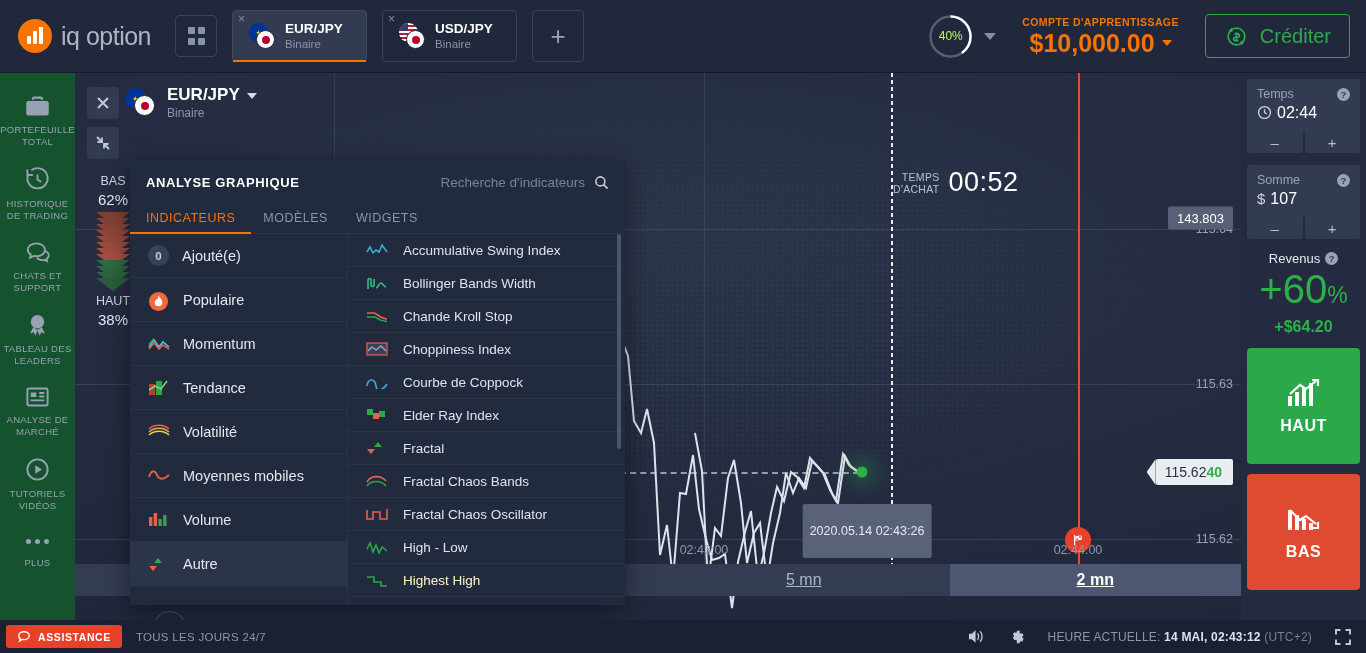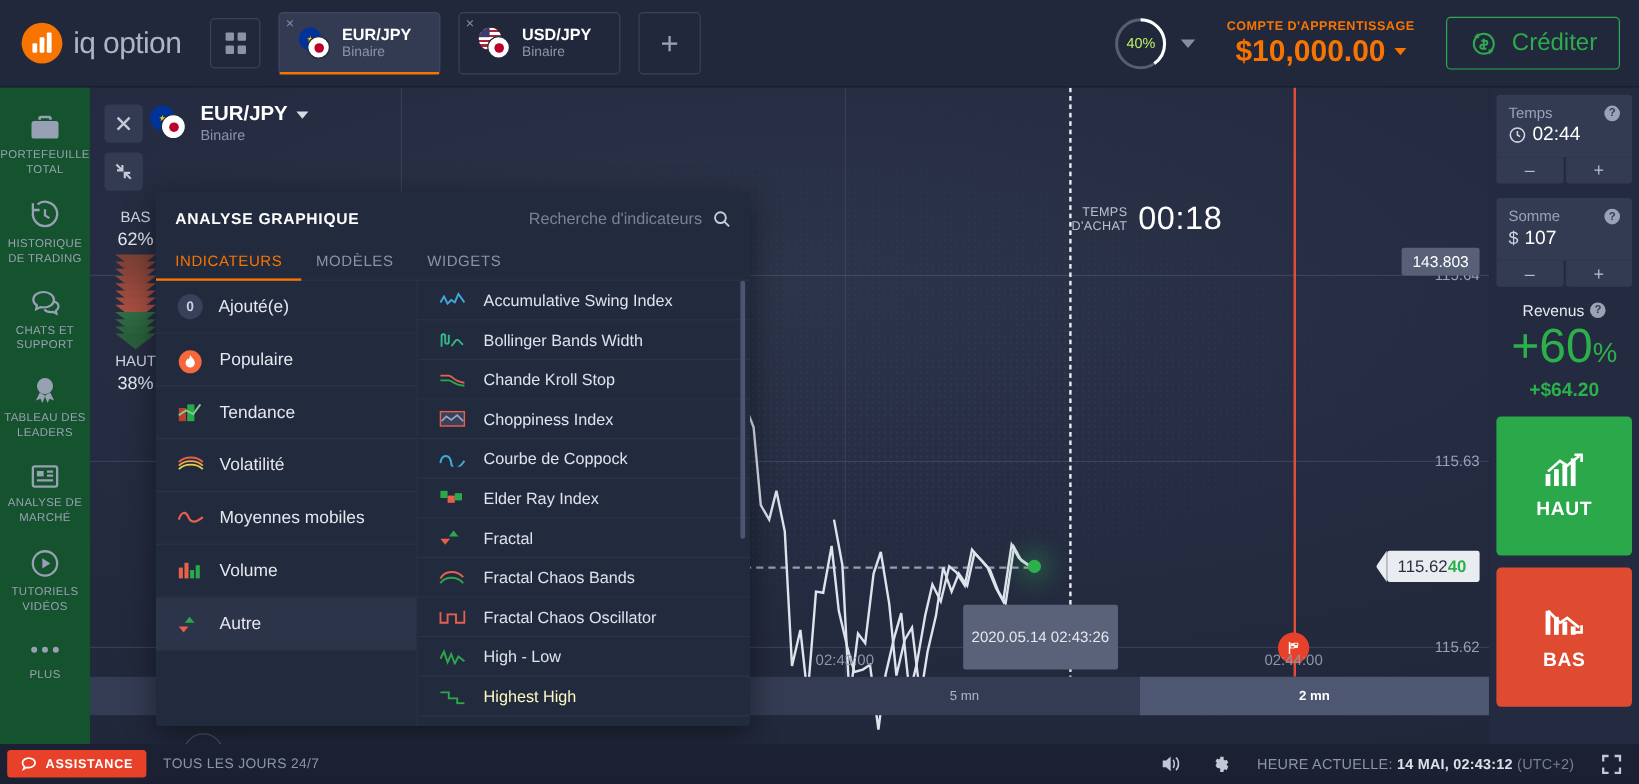--- a/index.html
+++ b/index.html
@@ -282,21 +282,21 @@
     display: flex; align-items: center; justify-content: center; font-size: 14px;
   }
   .marker-circ.red { background: #e8412a; color: #fff; }
 
   .tf-bar {
     position: absolute; left: 0; right: 0; bottom: 24px; height: 32px;
     background: #343c54; display: flex;
   }
   .tf-item {
     flex: 1; display: flex; align-items: center; justify-content: center;
-    color: #aeb6c7; font-size: 11px; cursor: pointer;
+    color: #aeb6c7; font-size: 16px; cursor: pointer; text-decoration: underline;
   }
   .tf-item.active { background: #4e5771; color: #fff; font-weight: bold; }
 
   
   .tradepanel {
     position: absolute; right: 0; top: 73px; width: 125px; height: 547px;
     background: #242b40; padding: 6px 6px 0;
   }
   .field-box { background: #333b52; border-radius: 3px 3px 0 0; padding: 7px 10px 8px; }
   .field-label { color: #9aa2b6; font-size: 12.5px; line-height: 16px; }
@@ -664,21 +664,21 @@
             <path d="M1 11l4-7 3.5 5L11 5l3 6z"></path>
           </svg>
       </div>
     </div>
 
     <div class="buytime">
       <div class="buytime-label">
         <div>TEMPS</div>
         <div>D'ACHAT</div>
       </div>
-      <div class="buytime-value">00:18</div>
+      <div class="buytime-value">00:52</div>
     </div>
 
     <div class="dotted-v" style="left:816px"></div>
     <div class="deadline-v" style="left:1003px"></div>
 
     <div class="marker-circ" style="left:817px; top:467px">
       <svg width="15" height="15" viewBox="0 0 16 16" fill="none" stroke="#23293a" stroke-width="1.5">
         <circle cx="8" cy="9" r="5.2"></circle>
           <path d="M8 6.2V9l2 1.3M6.2 2.2h3.6M8 2.2v1.6"></path>
       </svg>
@@ -795,20 +795,30 @@
         <div class="cat-row">
           <div class="cat-ico">
             <svg width="21" height="21" viewBox="0 0 22 22">
                 <circle cx="11" cy="11" r="10" fill="#f4683c"></circle>
                 <path d="M11 5c2 3 4 4 4 7a4 4 0 11-8 0c0-2 1.5-2.5 2-4 .5 1.5 1 1.5 2-3z" fill="#fff"></path>
               </svg>
           </div>
           <div class="cat-label">Populaire</div>
         </div>
 
+        <div class="cat-row">
+          <div class="cat-ico">
+            <svg width="22" height="18" viewBox="0 0 22 18" fill="none" stroke-width="1.6">
+              <path d="M1 12l5-7 5 7 4-5 6 5" stroke="#4fc3e8"></path>
+              <path d="M1 14l5-6 5 6 4-4 6 4" stroke="#e8604c"></path>
+              <path d="M1 9.5l5-6" stroke="#2aa84a"></path>
+            </svg>
+          </div>
+          <div class="cat-label">Momentum</div>
+        </div>
 
         <div class="cat-row">
           <div class="cat-ico">
             <svg width="21" height="18" viewBox="0 0 21 18">
               <rect x="1" y="5" width="6" height="11" fill="#b5412e"></rect>
               <rect x="8" y="2" width="6" height="14" fill="#2aa84a"></rect>
               <path d="M1 11l6-4 6 3 6-8" stroke="#7ecf8c" stroke-width="1.6" fill="none"></path>
             </svg>
           </div>
           <div class="cat-label">Tendance</div>

